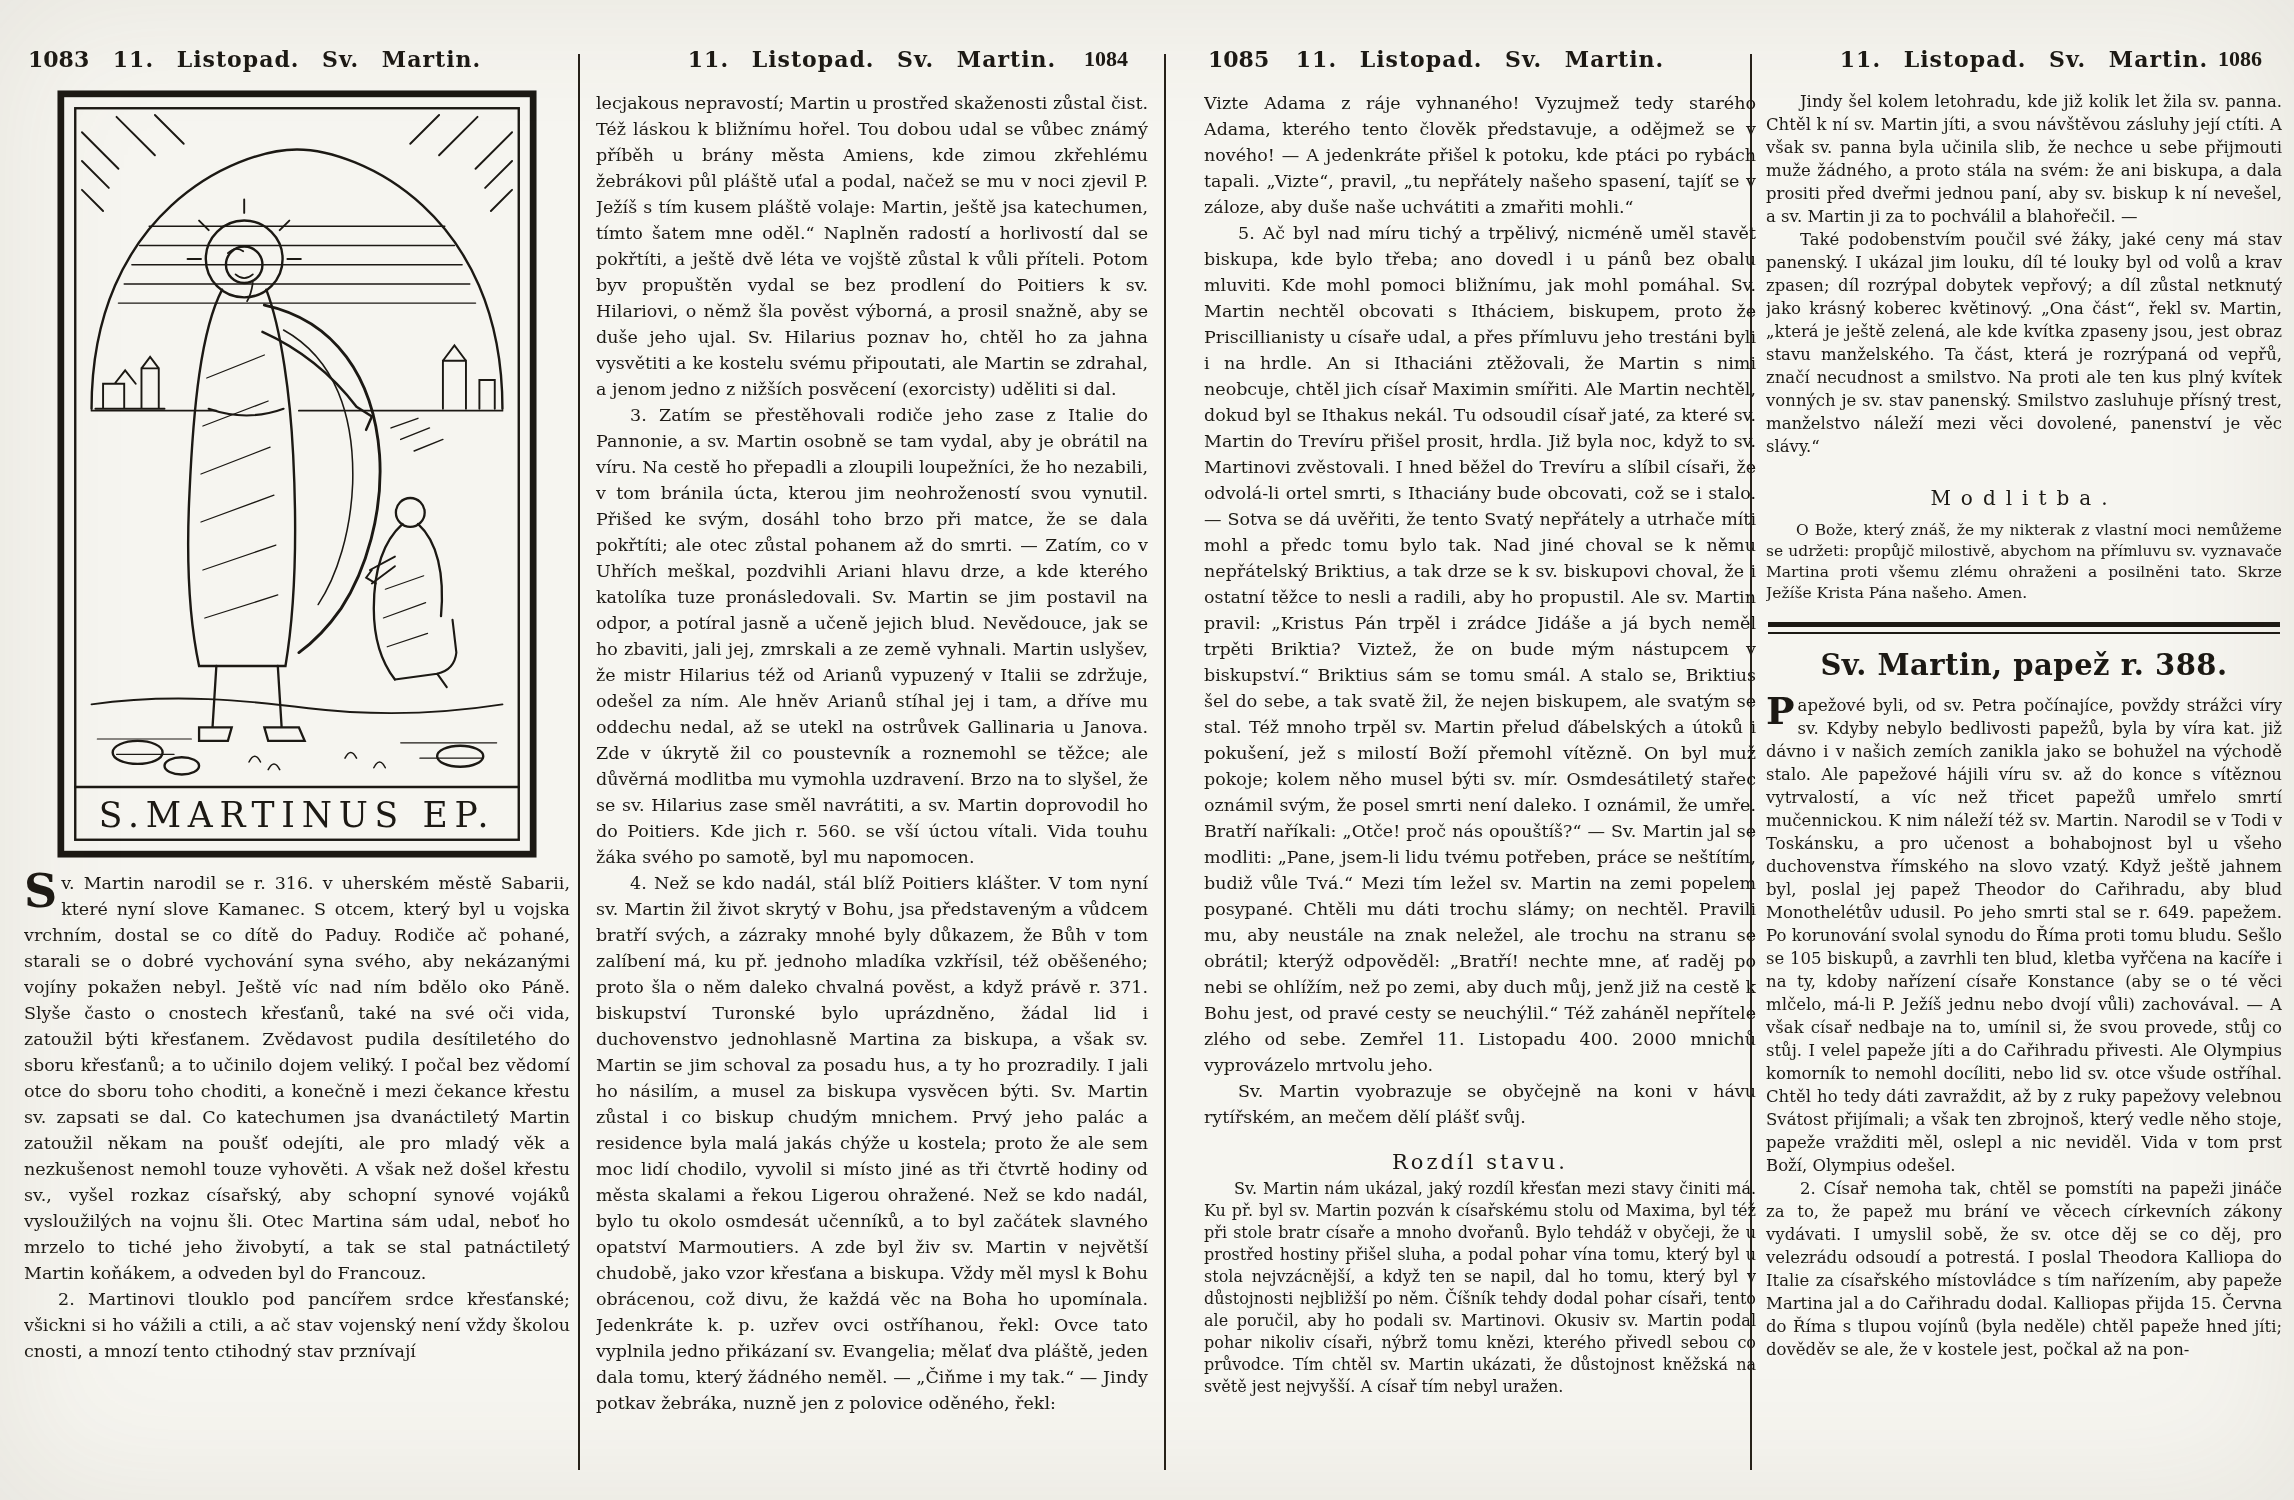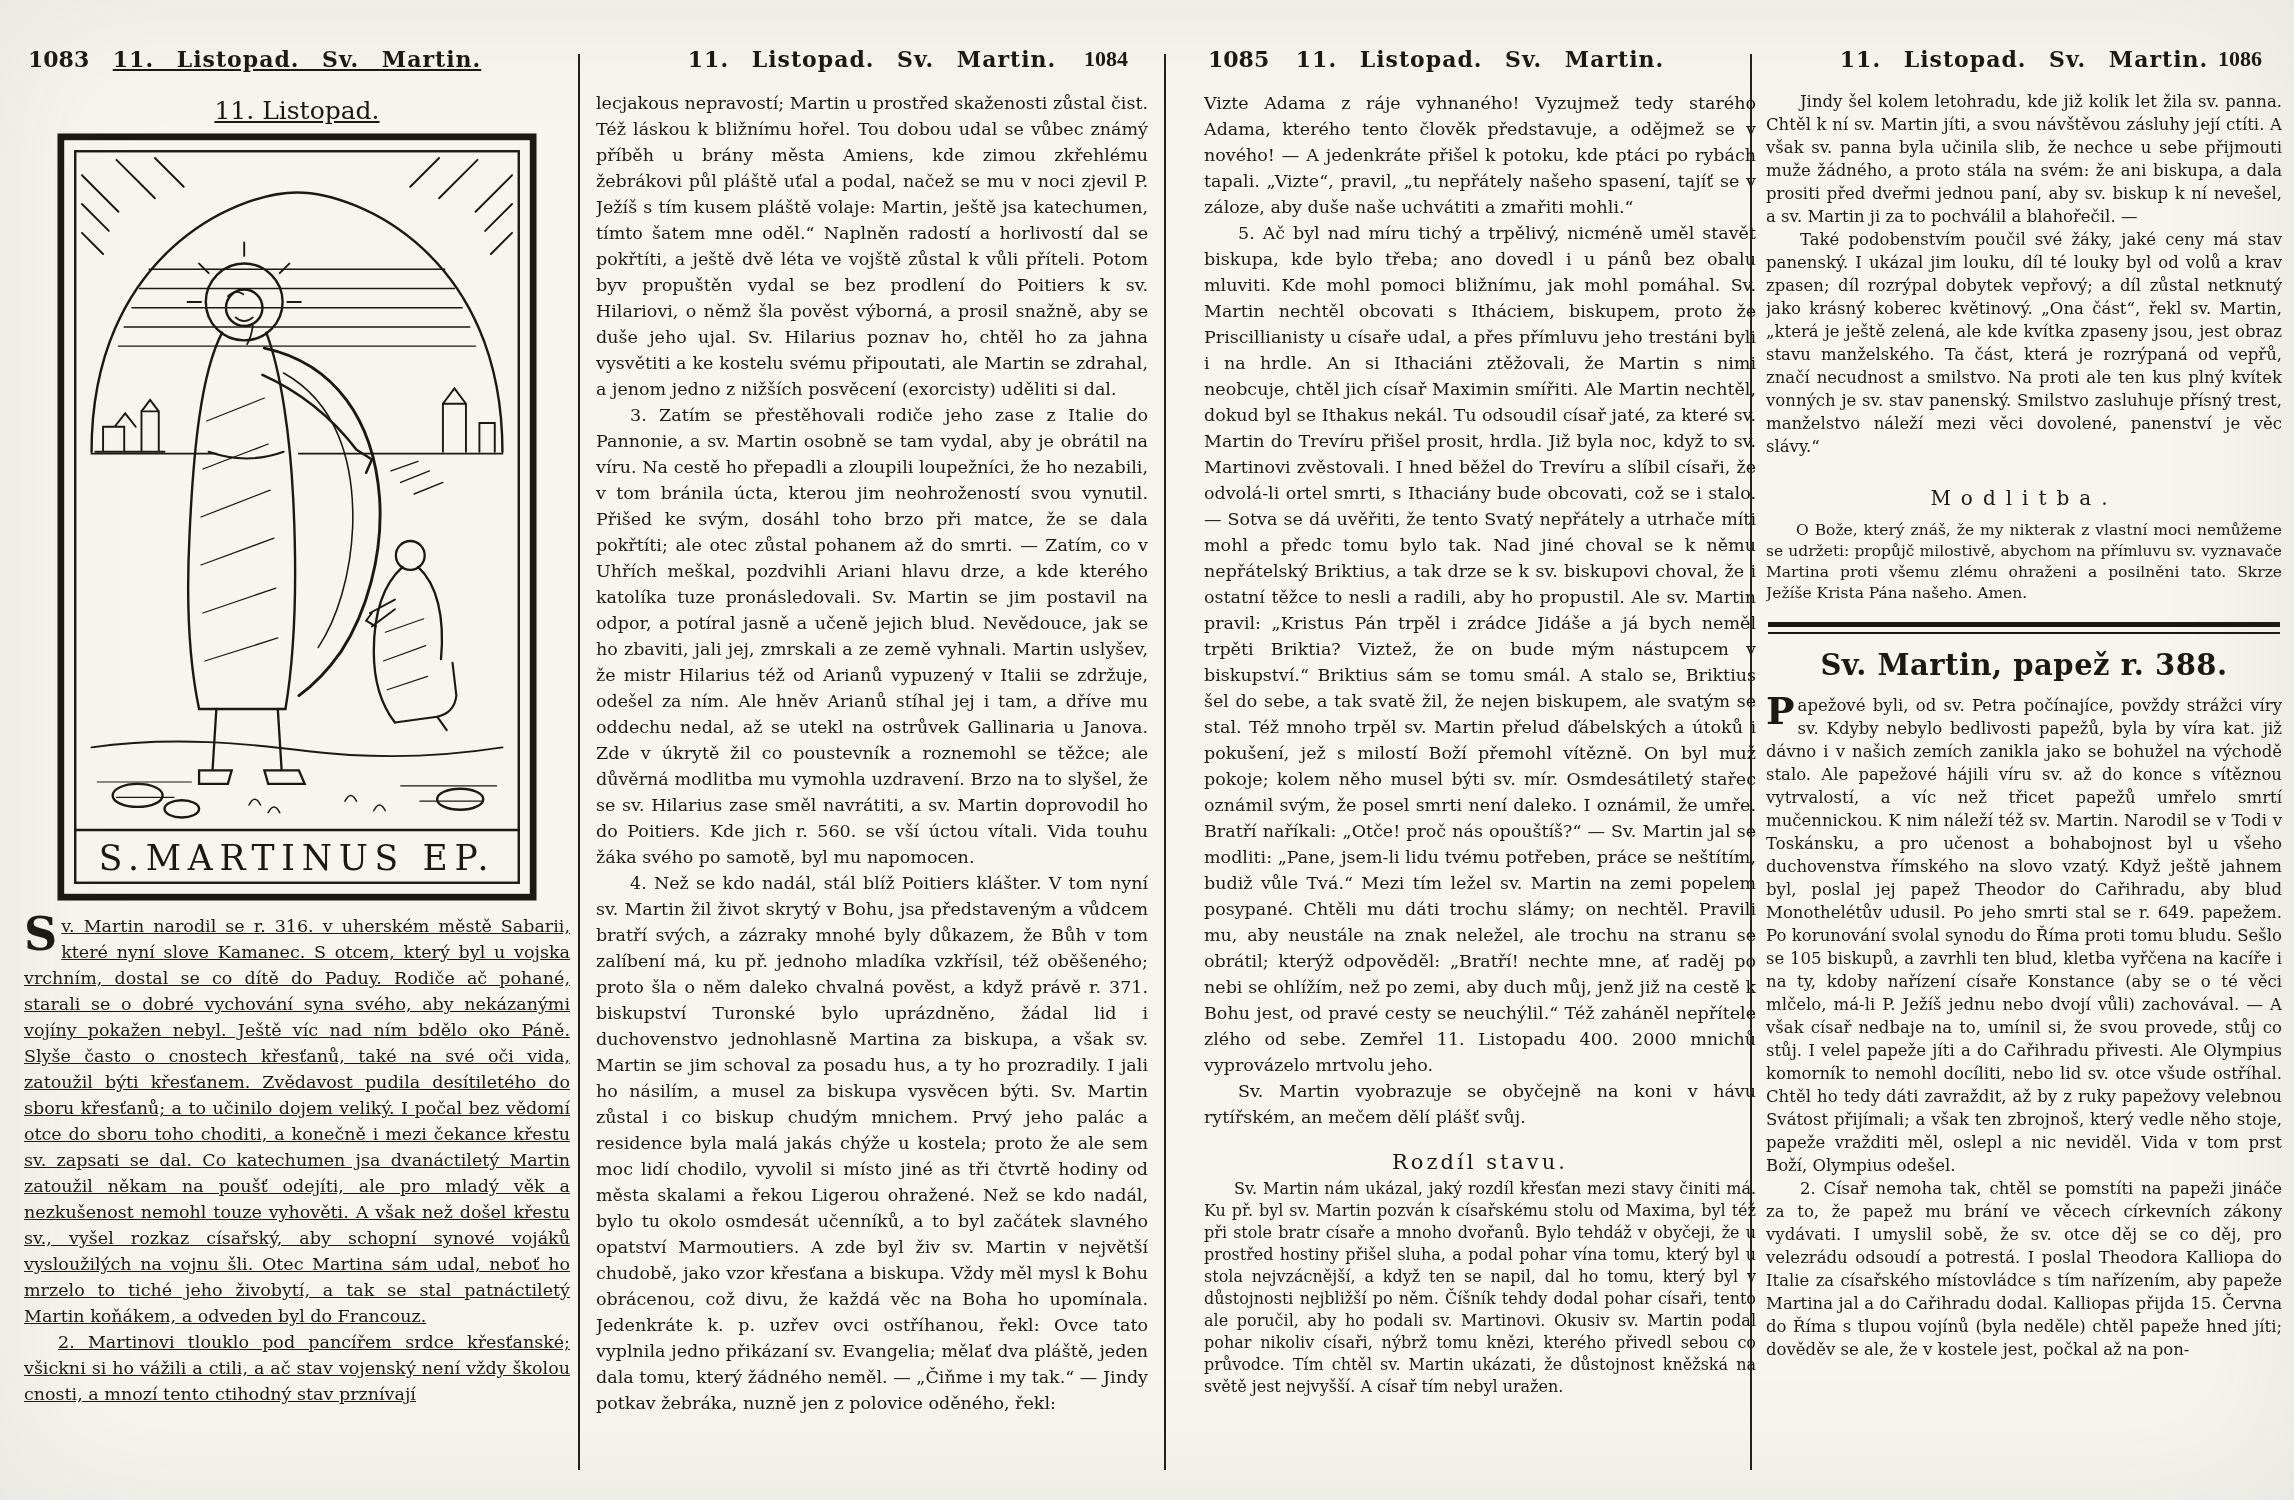--- a/index.html
+++ b/index.html
@@ -9,21 +9,21 @@
     background:#f6f5f0;
     color:#1c1914;
     font-family:"DejaVu Serif","Liberation Serif",serif;
     overflow:hidden;
   }
   .page::after{
     content:"";position:absolute;inset:0;pointer-events:none;
     box-shadow:inset 0 0 140px rgba(95,85,60,0.10);
   }
   .col{position:absolute;top:46px;height:1434px;overflow:hidden;}
-  #col1{left:24px;width:546px;text-decoration:underline;}
+  #col1{left:24px;width:546px;}
   #col2{left:596px;width:552px;}
   #col3{left:1204px;width:552px;}
   #col4{left:1766px;width:516px;}
   .vrule{position:absolute;top:54px;height:1416px;width:2px;background:#262119;}
   #vr1{left:578px;}#vr2{left:1164px;}#vr3{left:1750px;}
 
   .running-head{position:relative;height:34px;margin-bottom:10px;font-weight:bold;font-size:22px;}
   .rh-title{display:block;text-align:center;word-spacing:14px;letter-spacing:1px;}
   .rh-num{position:absolute;top:0;}
   .rh-num.left{left:4px;}
@@ -61,21 +61,20 @@
 
   <div class="vrule" id="vr1"></div>
   <div class="vrule" id="vr2"></div>
   <div class="vrule" id="vr3"></div>
 
   <div class="col" id="col1">
     <div class="running-head">
       <span class="rh-num left">1083</span>
       <span class="rh-title">11. Listopad. Sv. Martin.</span>
     </div>
-    <div class="date-heading">11. Listopad.</div>
 
     <svg class="woodcut" viewBox="0 0 500 800" aria-hidden="true">
       <g stroke="#1c1914" fill="none" stroke-width="2.5" stroke-linecap="round">
         <rect x="4" y="4" width="492" height="792" stroke-width="7"></rect>
         <rect x="19" y="19" width="462" height="762" stroke-width="2.5"></rect>
         <line x1="19" y1="726" x2="481" y2="726" stroke-width="2.5"></line>
 
         <path d="M36,332 C36,128 186,62 250,62 C314,62 464,128 464,332"></path>
 
         <path d="M26,44 L64,82 M26,74 L54,102 M26,104 L48,126 M62,28 L102,68 M102,26 L132,56" stroke-width="2"></path>

